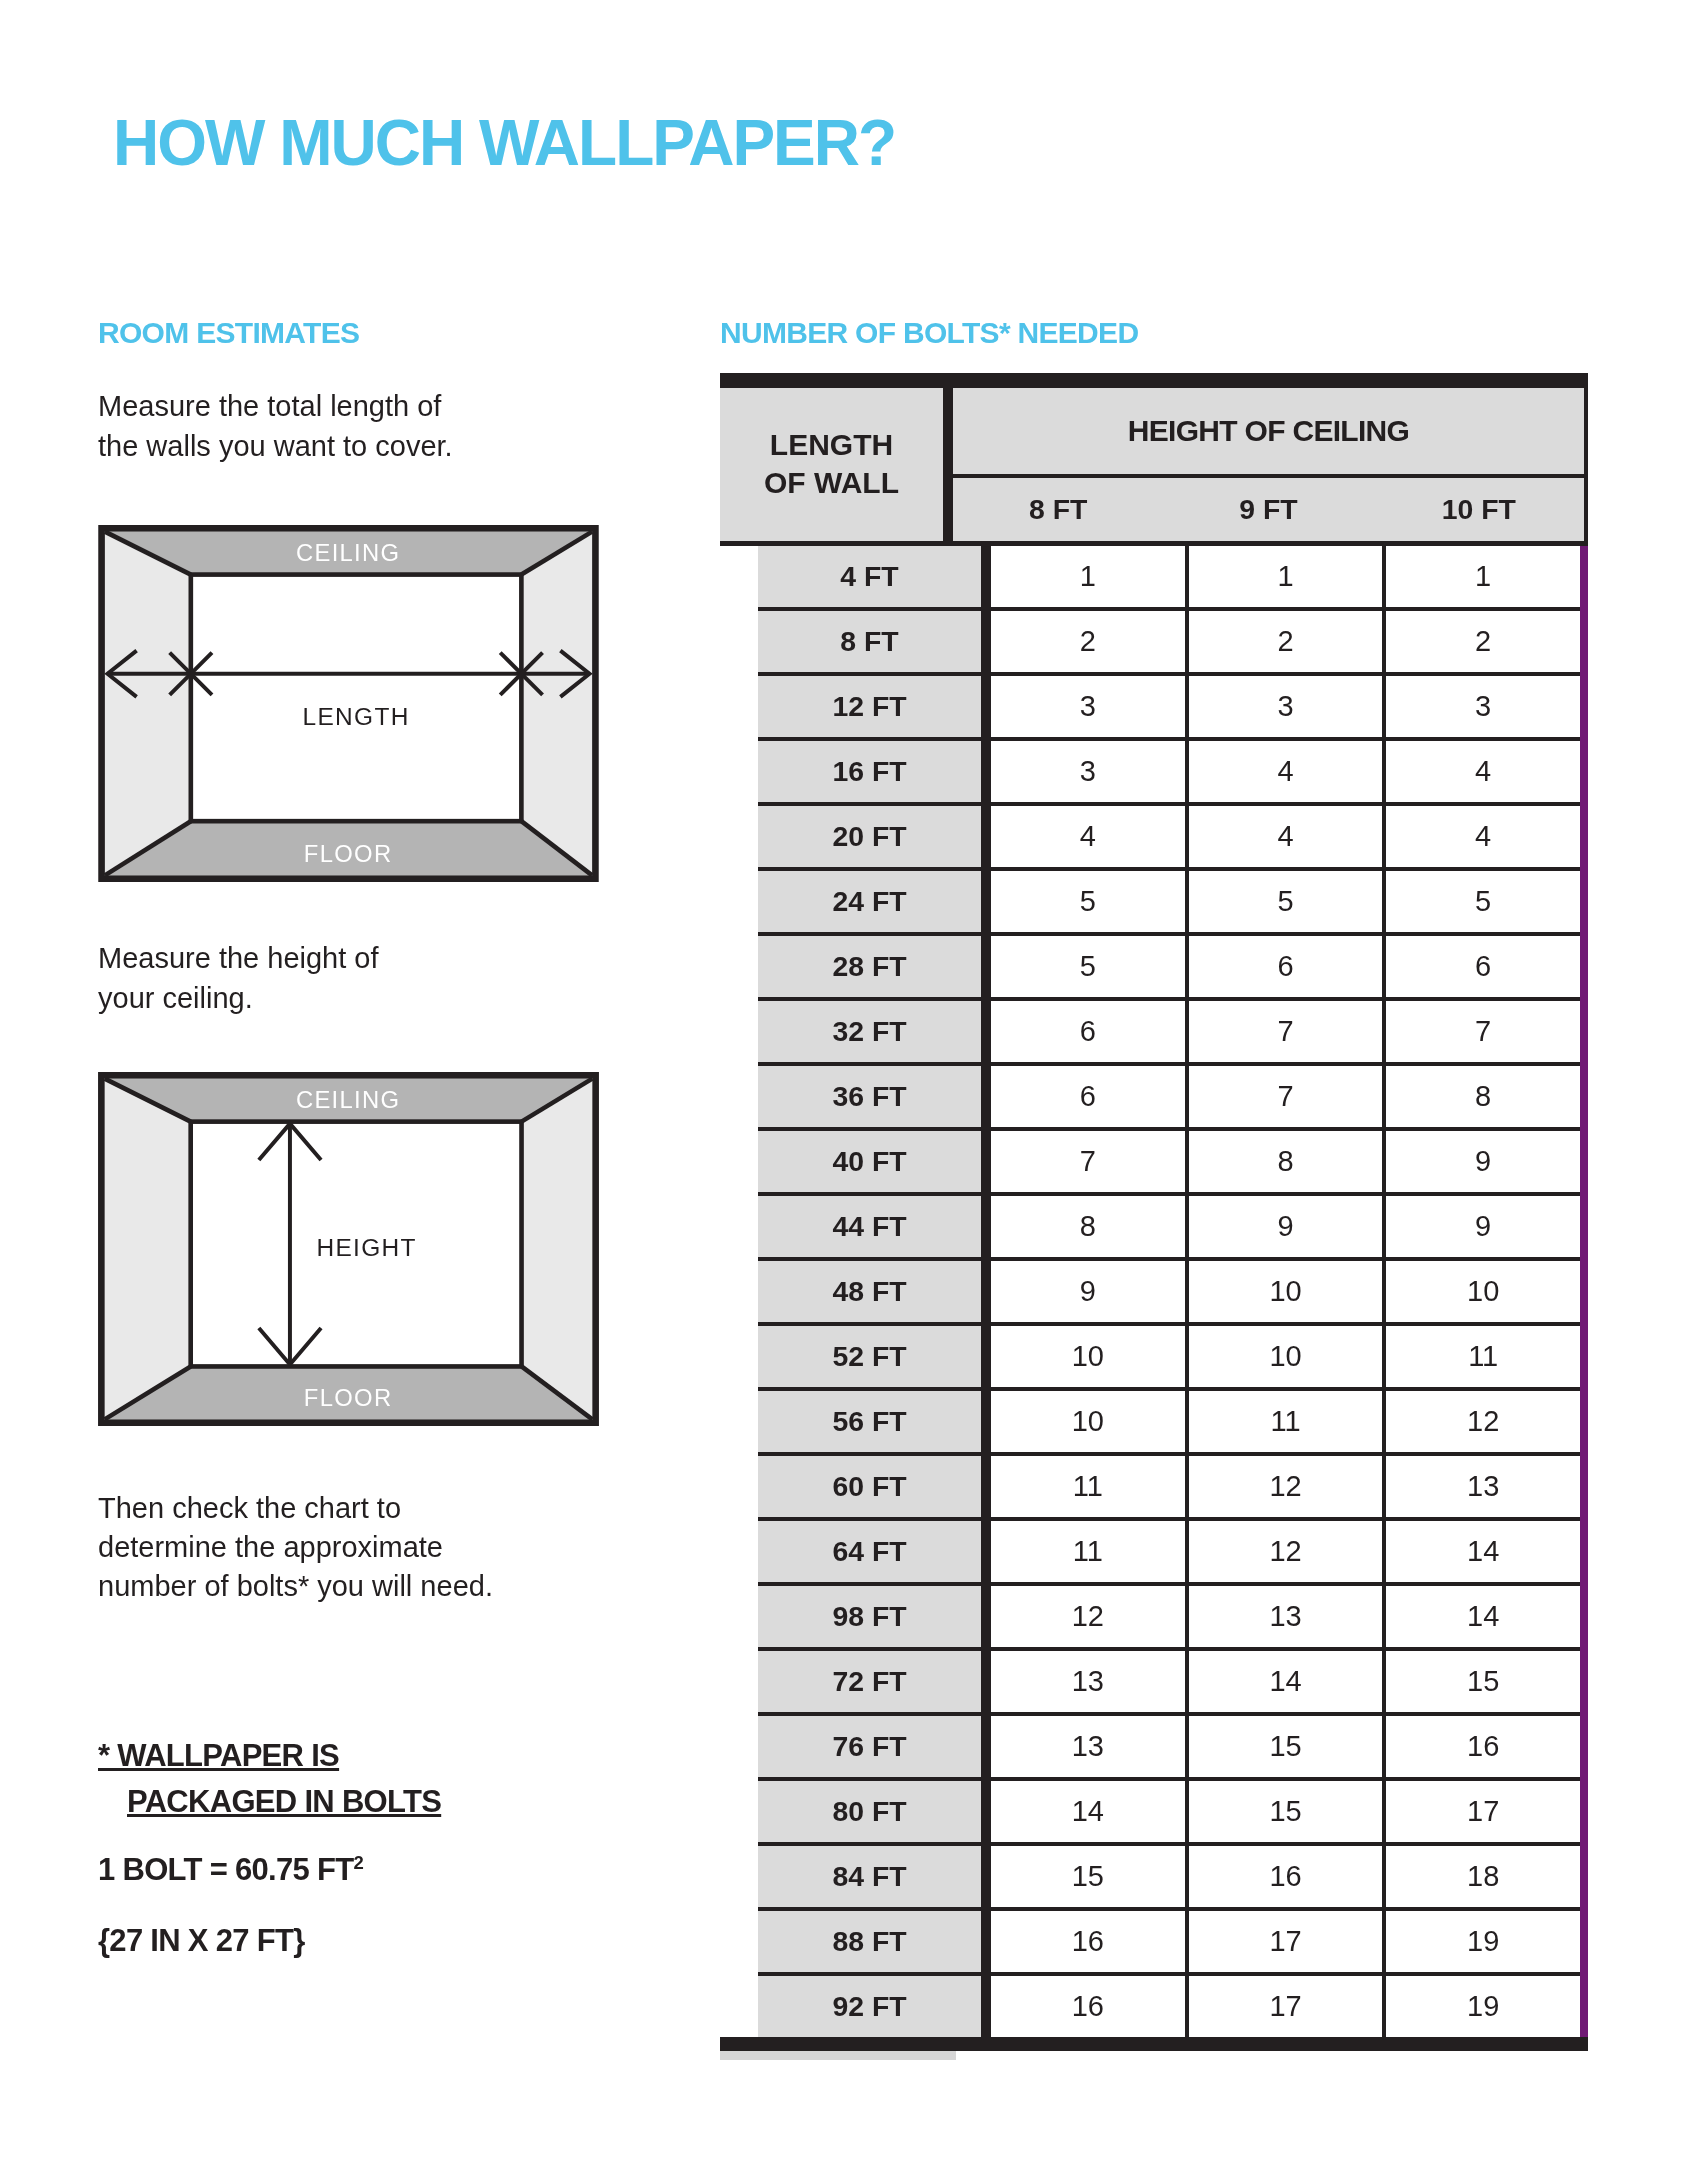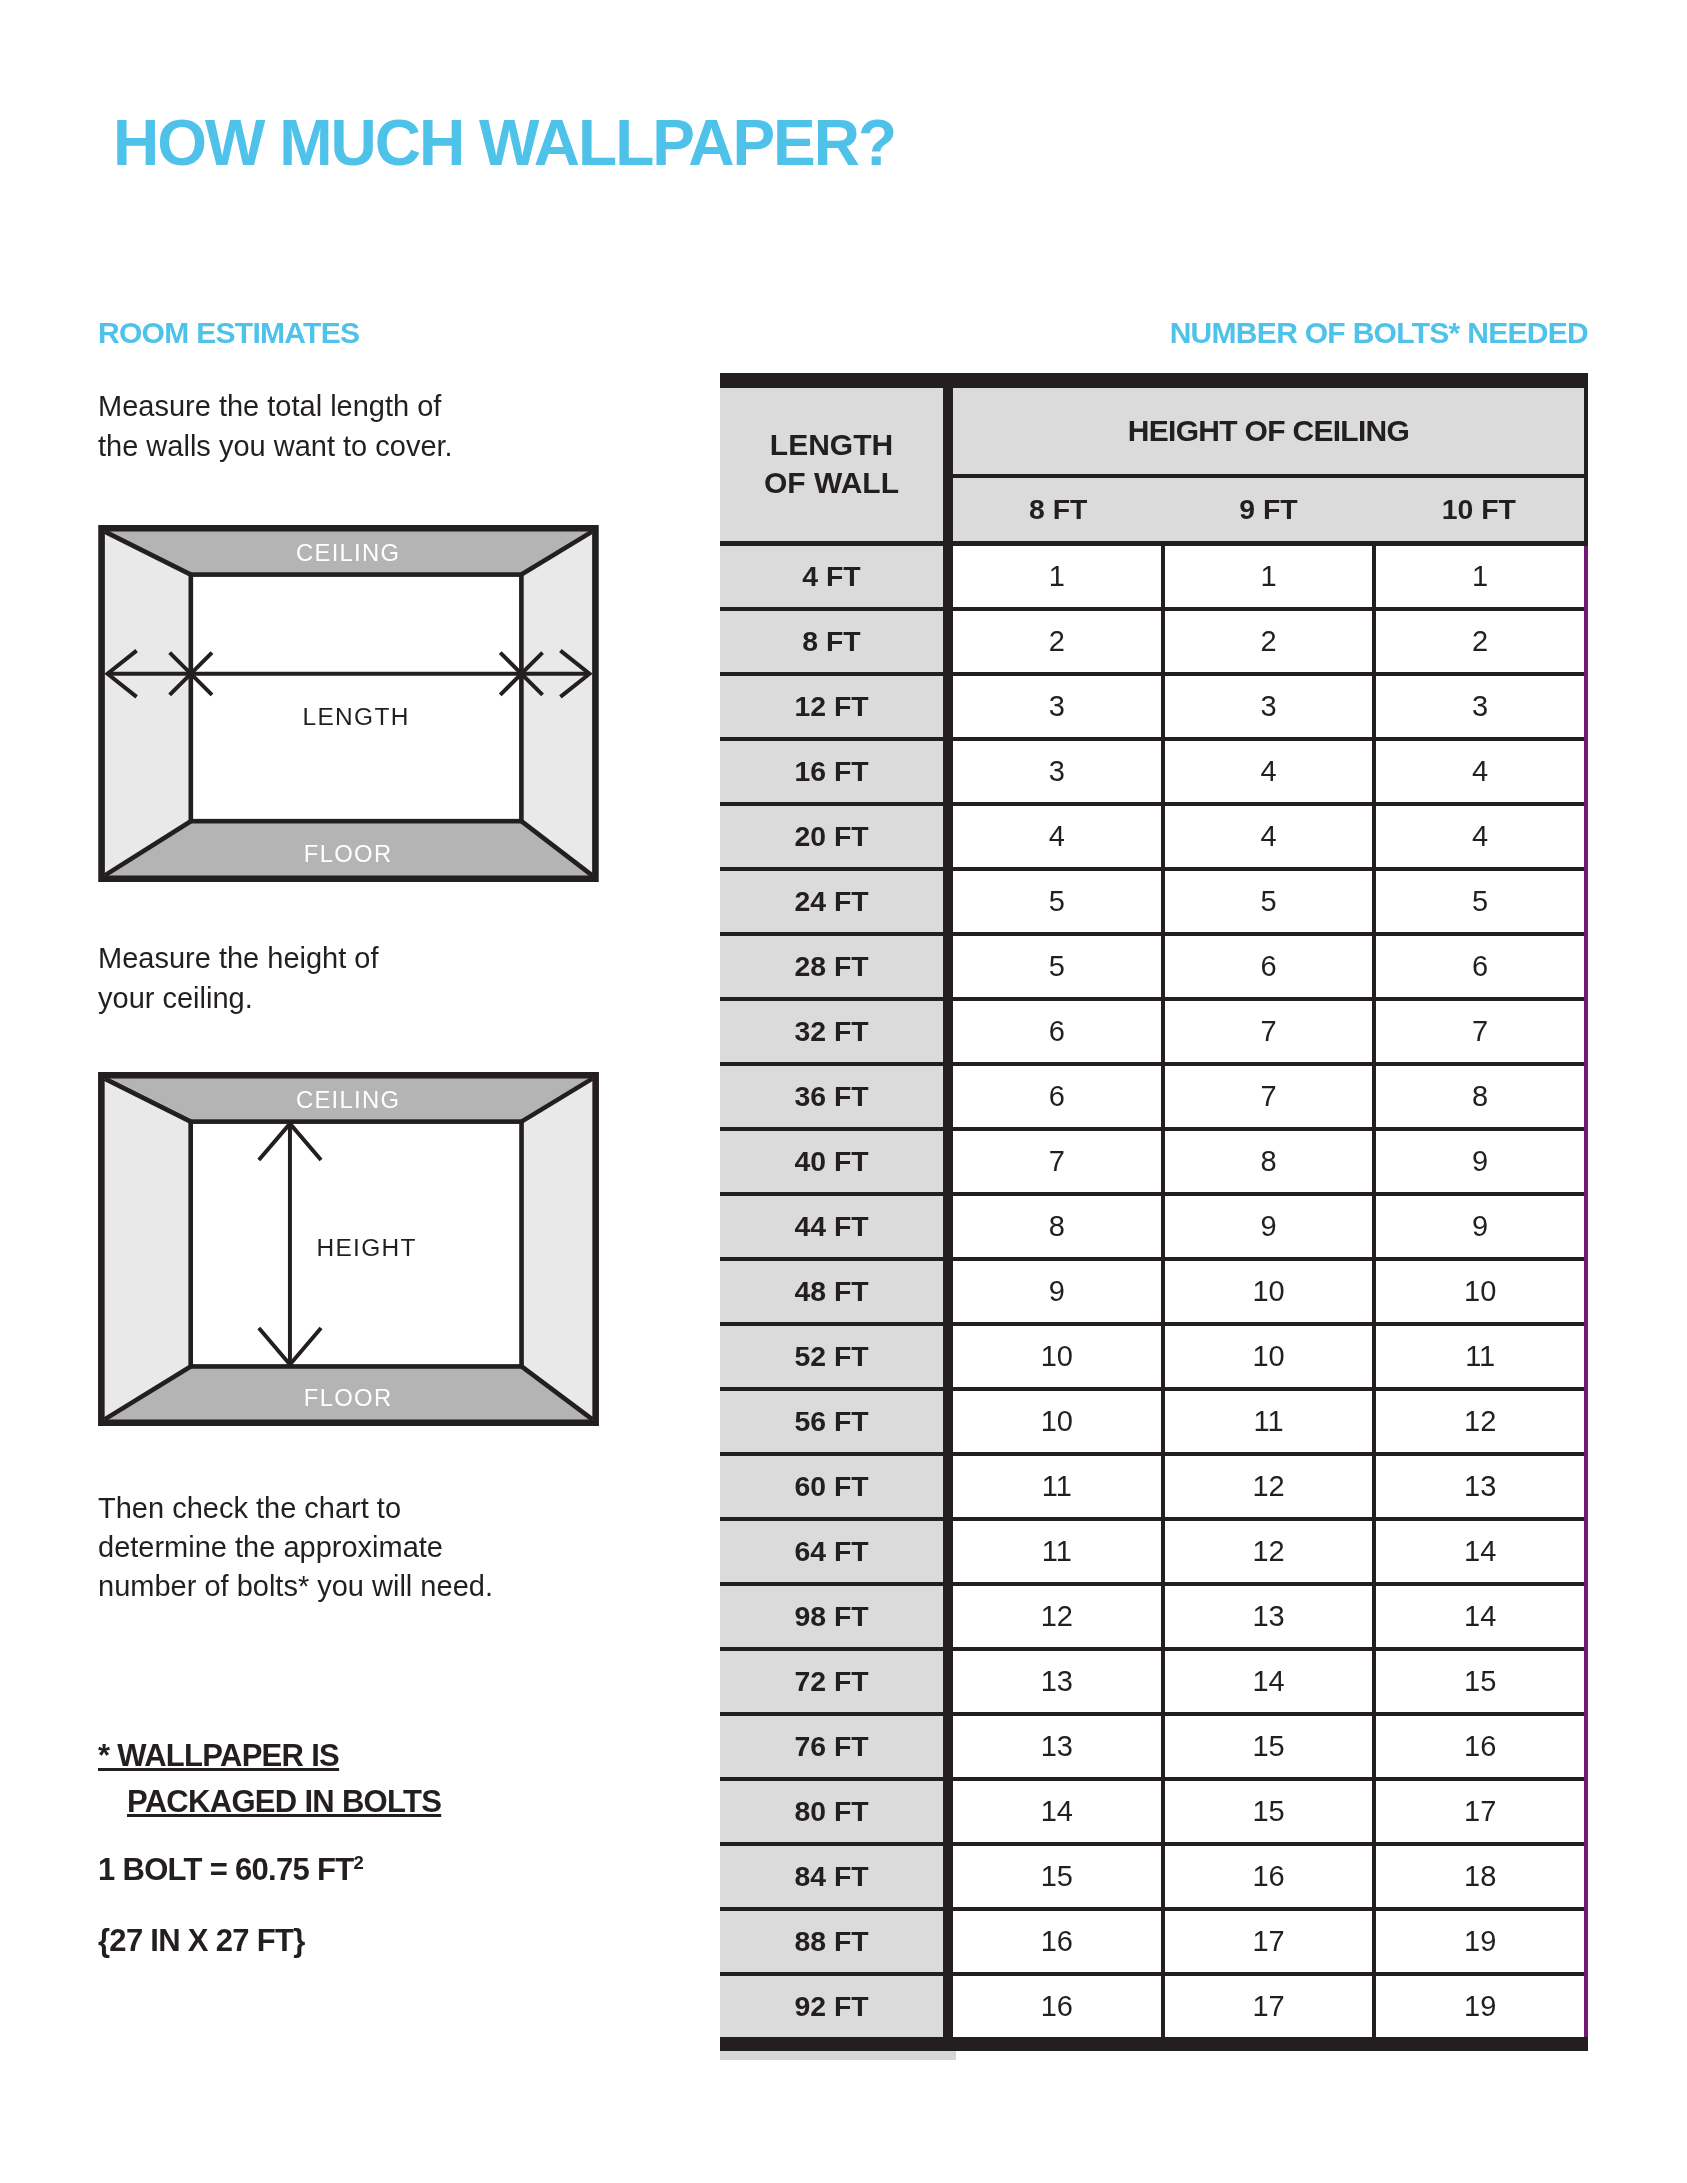--- a/index.html
+++ b/index.html
@@ -5,21 +5,21 @@
   html,body{margin:0;padding:0;background:#ffffff;}
   .page{position:relative;width:1687px;height:2183px;background:#ffffff;overflow:hidden;
         font-family:"Liberation Sans","DejaVu Sans",sans-serif;color:#231f20;}
 
   
   .title{position:absolute;left:97px;top:90px;font-size:64px;font-weight:bold;
          letter-spacing:-2px;color:#4fc2ea;white-space:nowrap;margin:16px;}
   .sec-head{position:absolute;font-size:30px;font-weight:bold;color:#4fc2ea;
             letter-spacing:-0.7px;white-space:nowrap;margin:0;}
   .room-head{left:98px;top:316px;}
-  .bolts-head{left:720px;top:316px;width:868px;text-align:right;}
+  .bolts-head{left:720px;top:316px;width:868px;text-align:left;}
 
   
   .para{position:absolute;left:98px;font-size:29px;line-height:40px;color:#231f20;}
   .para .line{white-space:nowrap;}
   .p1{top:386px;}
   .p2{top:938px;}
   .p3{top:1489px;line-height:39px;}
 
   .footnote{position:absolute;left:98px;top:1733px;font-size:31px;font-weight:bold;
             line-height:46px;letter-spacing:-0.7px;text-decoration:underline;}
@@ -54,21 +54,21 @@
   .t-body{}
   .t-row{display:flex;height:61px;border-bottom:4px solid #231f20;}
   .t-row:last-child{border-bottom:none;}
   .t-label{width:223px;background:#dbdbdb;border-right:10.6px solid #231f20;
            display:flex;align-items:center;justify-content:center;
            font-size:28.4px;font-weight:bold;}
   .t-cell{flex:1;background:#ffffff;border-right:4px solid #231f20;
           display:flex;align-items:center;justify-content:center;
           font-size:29px;font-weight:normal;}
   .t-cell:last-child{border-right:none;}
-  .t-right-edge{border-right:4px solid #701a75;}
+  .t-right-edge{border-right:8px solid #701a75;margin-left:38px;}
 </style>
 </head>
 <body>
 
 <div class="page">
 
   <h1 class="title">HOW MUCH WALLPAPER?</h1>
 
   <h2 class="sec-head room-head">ROOM ESTIMATES</h2>
 

